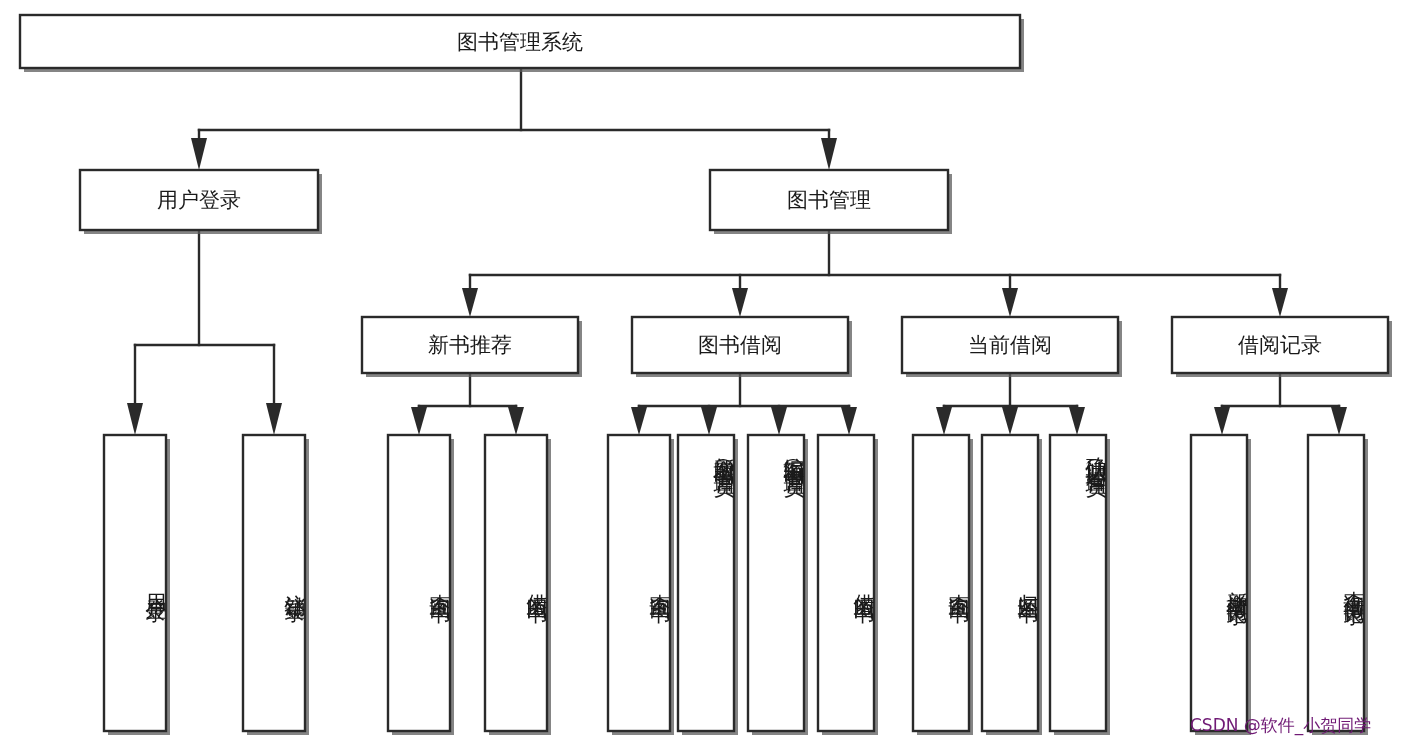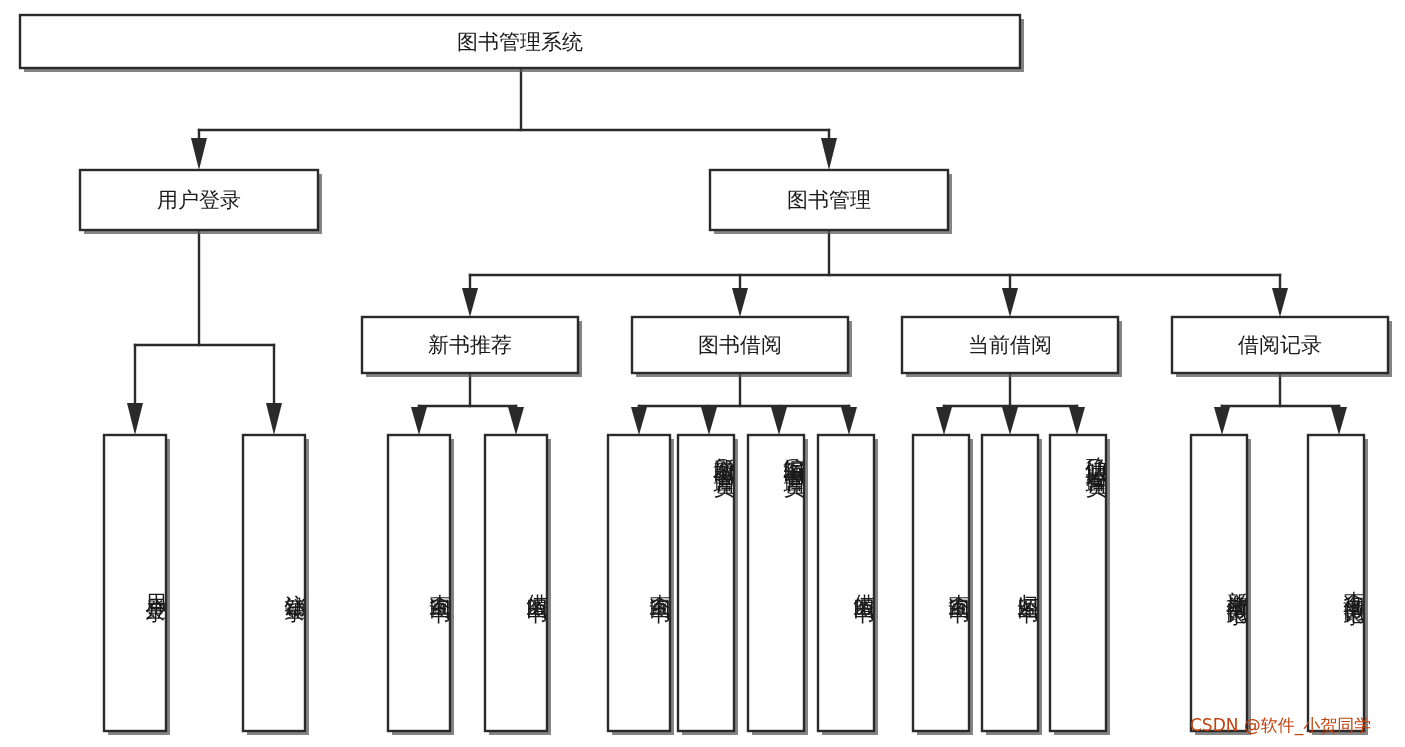--- a/index.html
+++ b/index.html
@@ -66,21 +66,21 @@
     display: flex;
     justify-content: center;
   }
   .leaf-label.align-top {
     justify-content: flex-start;
   }
   .watermark {
     position: absolute;
     font-family: "DejaVu Sans", "Liberation Sans", sans-serif;
     font-size: 17px;
-    color: #c2410c;
+    color: #701a75;
     white-space: nowrap;
     left: 1190px;
     top: 714px;
   }
 </style>
 </head>
 <body>
 
 <div id="diagram-root">
 

